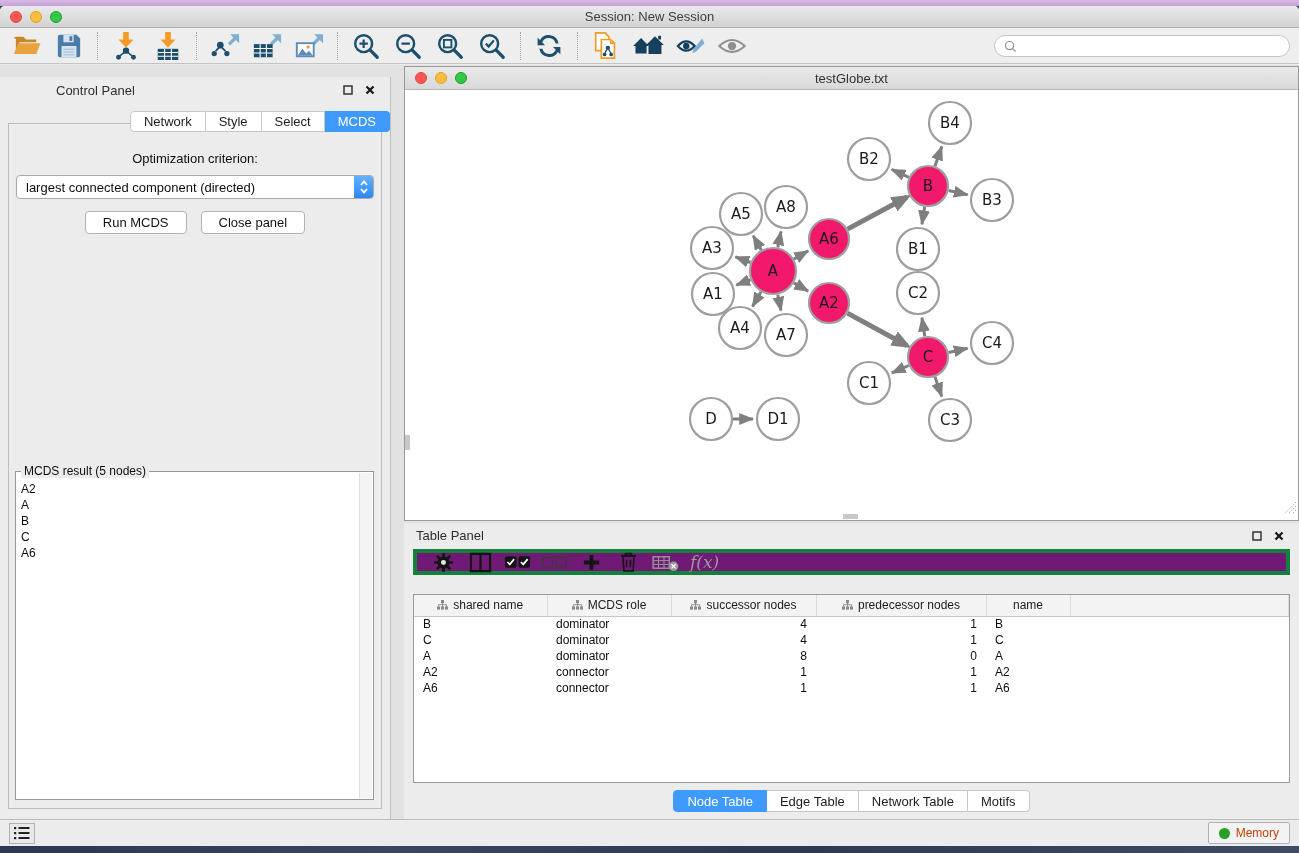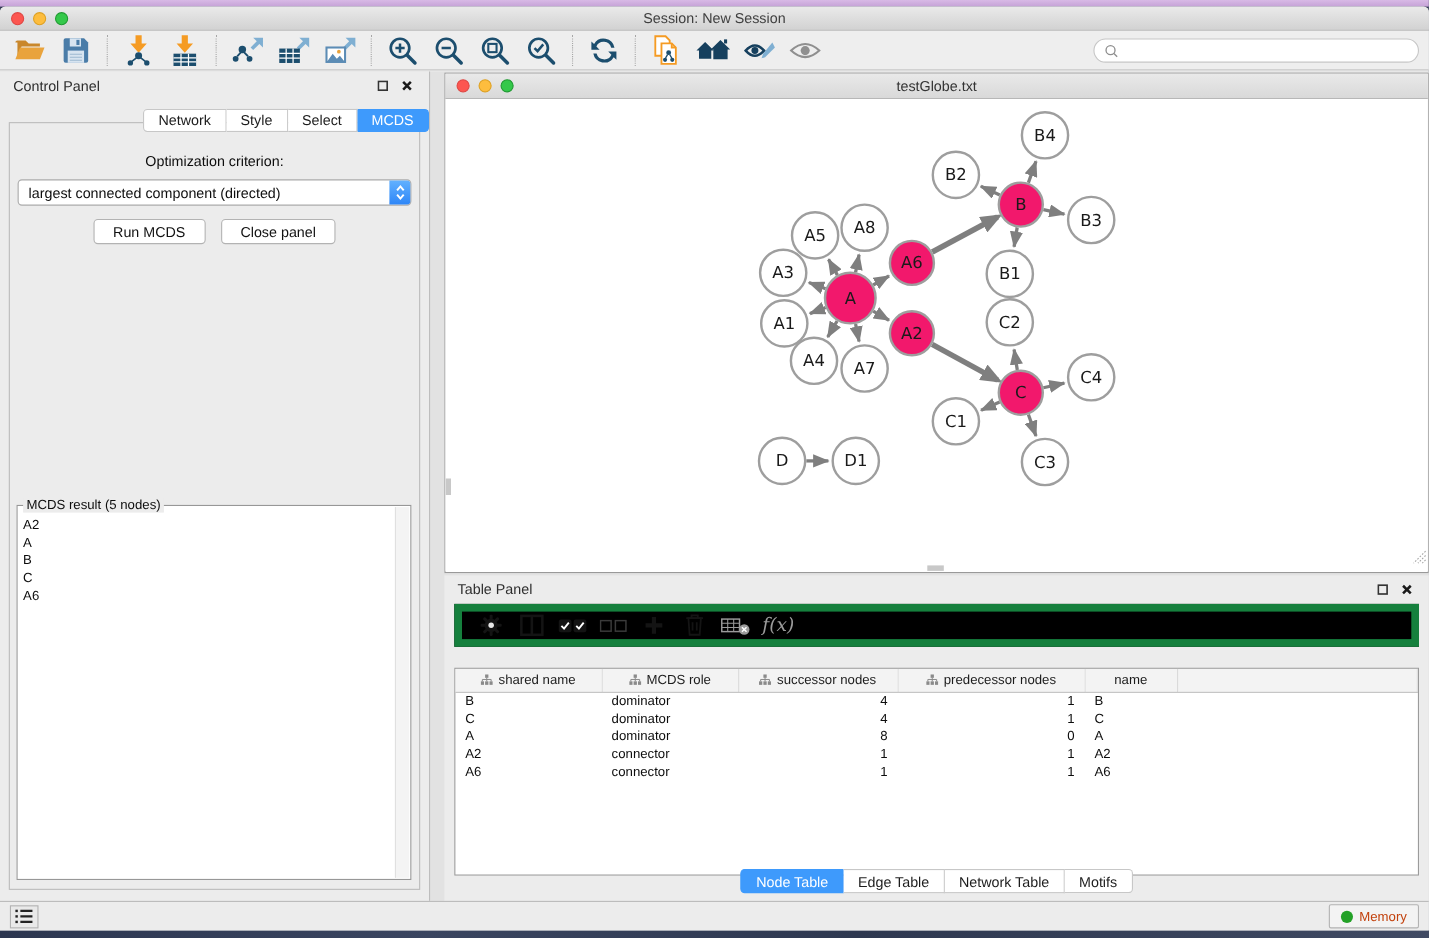--- a/index.html
+++ b/index.html
@@ -34,22 +34,22 @@
   .icon-wrap { display:flex; align-items:center; justify-content:center; }
   .search-box { position:absolute; right:9px; top:7px; width:296px; height:22px;
       background:#fff; border:1px solid #c6c6c6; border-radius:12px;
       display:flex; align-items:center; padding:0 9px; gap:5px; }
   .search-input { border:none; outline:none; flex:1; font-size:12px; background:transparent; }
 
   
   .workspace { position:absolute; top:59px; bottom:27px; left:0; right:0; background:#e2e2e2; }
 
   
-  .control-panel { position:absolute; left:0; top:0; width:391px; bottom:0;
-      background:#ececec; border-right:1px solid #bdbdbd; }
+  .control-panel { position:absolute; left:0; top:12px; width:391px; bottom:0;
+      background:#ececec; border-right:1px solid #bdbdbd;padding-left:44px; }
   .panel-header { height:26px; display:flex; align-items:center; padding:0 12px; gap:6px; }
   .panel-title { font-size:13px; color:#2e2e2e; }
   .panel-header .spacer { flex:1; }
   .mini-btn { width:16px; height:16px; display:flex; align-items:center; justify-content:center;
       background:none; border:none; cursor:pointer; }
 
   .cp-tabs { display:flex; justify-content:flex-end; position:relative; z-index:2; margin-top:8px; }
   .tab { height:21px; padding:0 13px; font-size:13px; color:#1c1c1c; background:#fff;
       border:1px solid #c7c7c7; border-left:none; display:flex; align-items:center; cursor:pointer; }
   .tab:first-child { border-left:1px solid #c7c7c7; border-radius:4px 0 0 4px; }
@@ -86,21 +86,21 @@
   .nw-title { font-size:13px; color:#333; }
   .nw-canvas { position:relative; height:429px; background:#fff; overflow:hidden;text-decoration:underline; }
   .net-svg text { font-family:"DejaVu Sans", sans-serif; }
   .v-thumb { position:absolute; left:0; top:345px; width:5px; height:15px; background:#c8c8c8; }
   .h-thumb { position:absolute; left:438px; bottom:0; width:15px; height:5px; background:#c8c8c8; }
   .resize-grip { position:absolute; right:1px; bottom:1px; }
 
   
   .table-panel { position:absolute; left:404px; top:458px; right:0; bottom:0; background:#ececec; }
   .tp-header { height:25px; display:flex; align-items:center; padding:0 12px; gap:6px;justify-content:space-between; }
-  .tp-toolbar { margin:1px 9px 0 9px; height:39px; background:#000000; border:7px solid #15803d;
+  .tp-toolbar { margin:1px 9px 0 9px; height:26px; background:#701a75; border:4px solid #15803d;
       display:flex; align-items:center; padding:0 8px; }
   .tp-btn { width:37px; height:31px; display:flex; align-items:center; justify-content:center;
       background:none; border:none; cursor:pointer; }
   .fx-label { font-size:17px; color:#9b9b9b; font-family:"DejaVu Serif", serif; font-style:italic; }
 
   .tp-table-wrap { margin:19px 9px 0 9px; height:189px; background:#fff;
       border:1px solid #9b9b9b; overflow:hidden; }
   table.data-table { border-collapse:collapse; table-layout:fixed; width:100%; font-size:12px; }
   table.data-table th { height:21px; background:#f3f3f3; font-weight:normal; color:#1c1c1c;
       border-bottom:1px solid #c6c6c6; border-right:1px solid #dadada; text-align:center;

